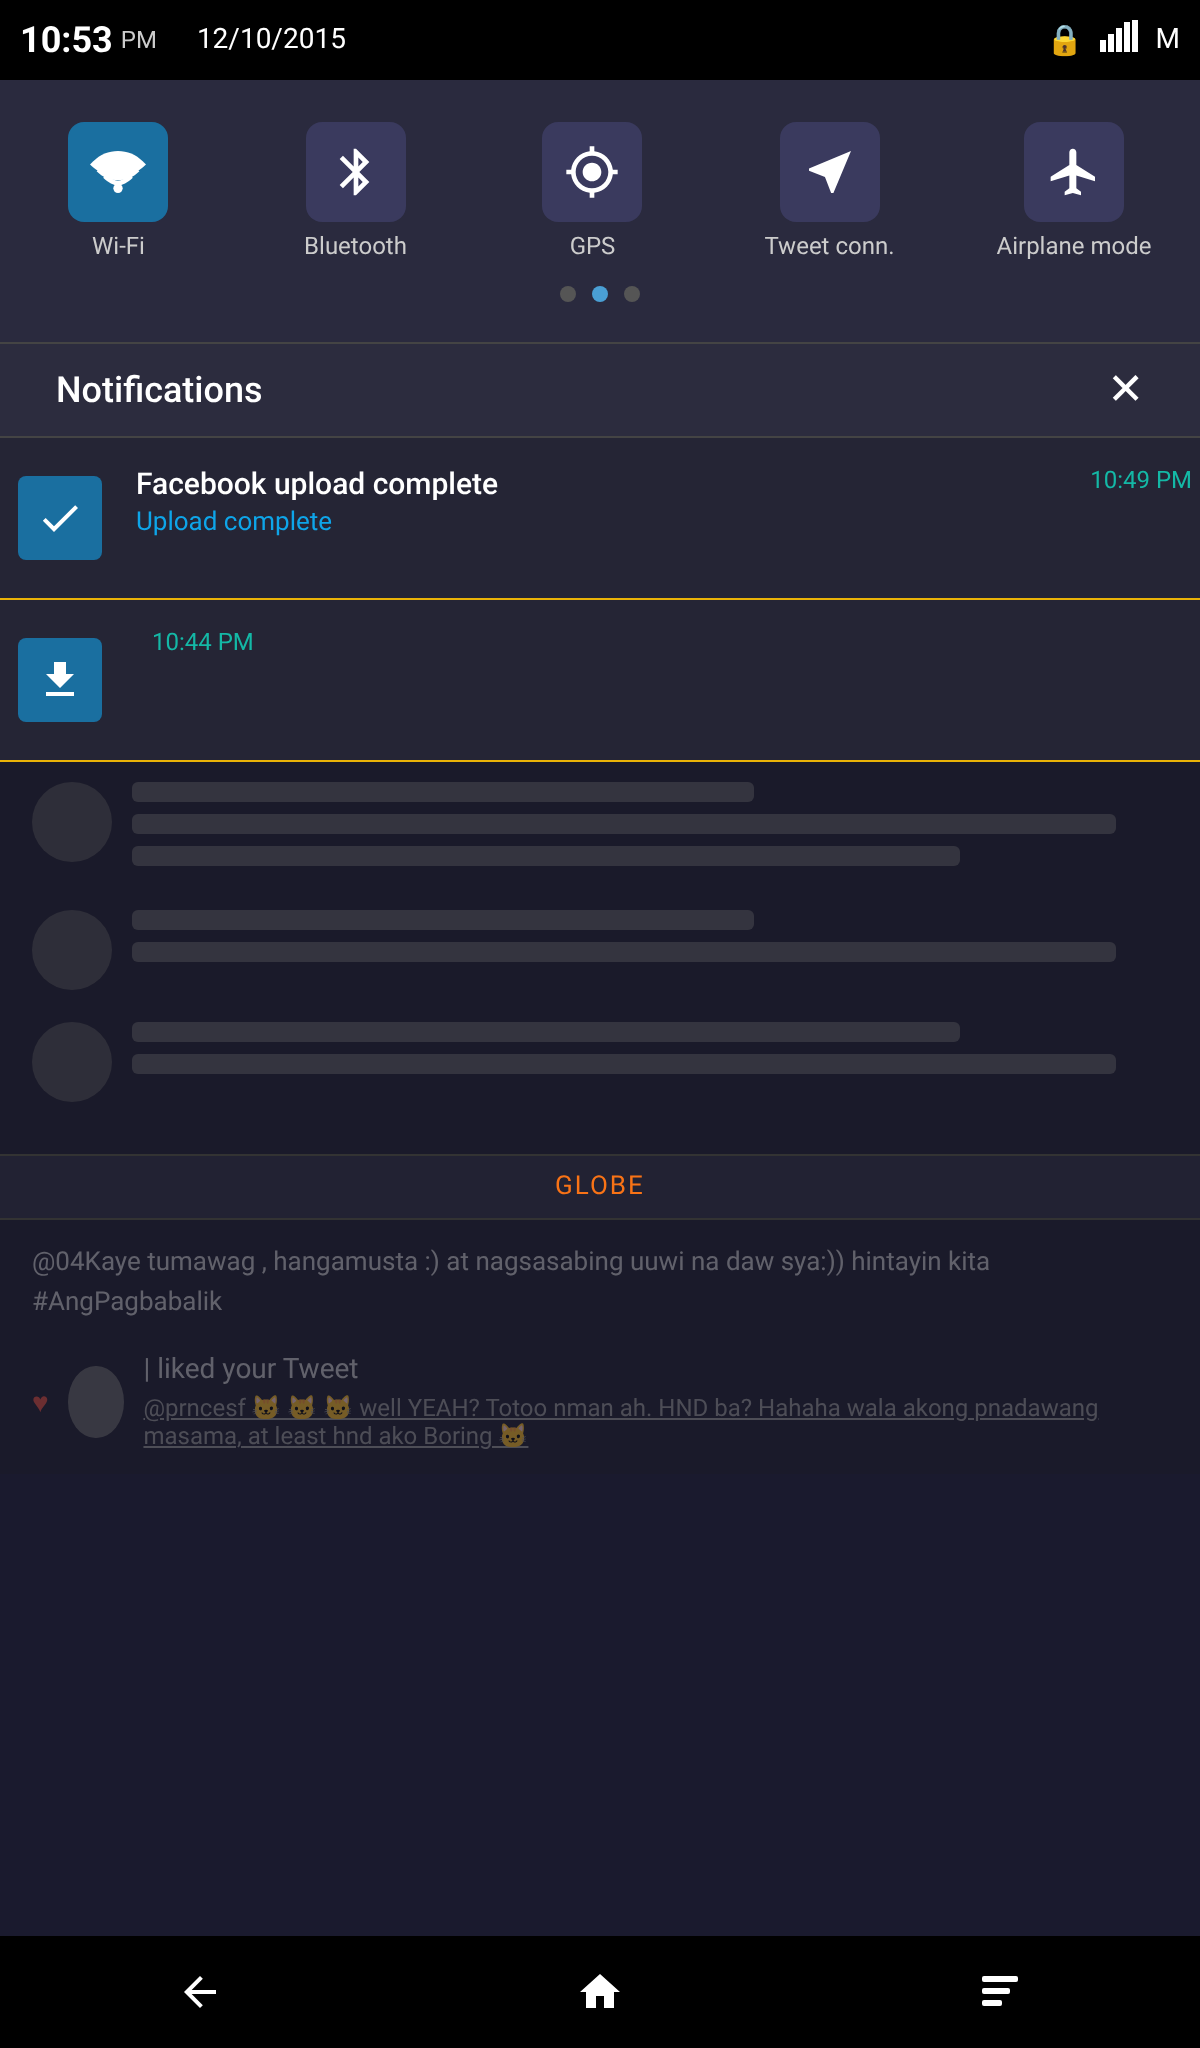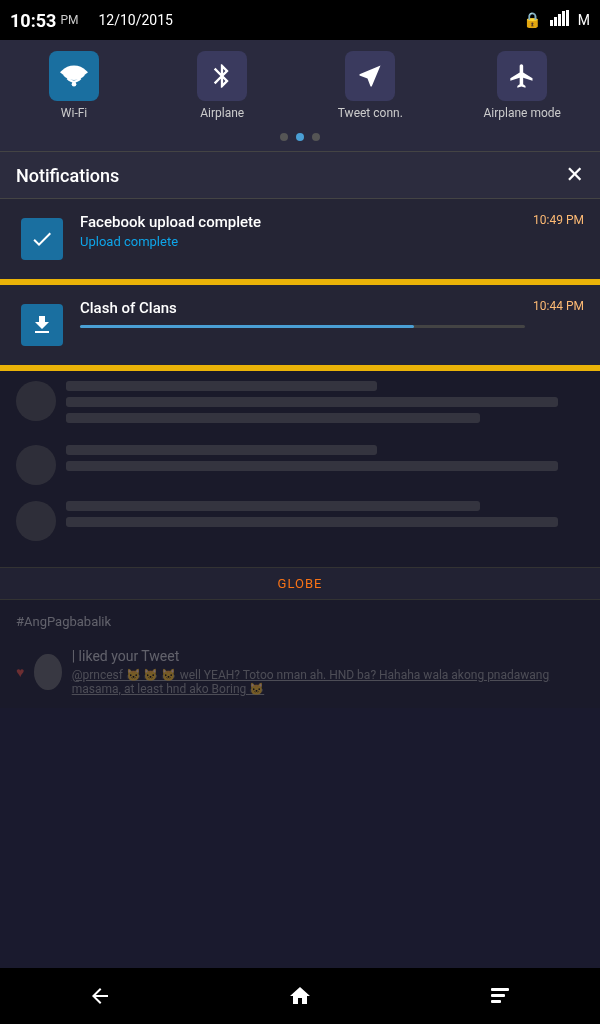--- a/index.html
+++ b/index.html
@@ -34,21 +34,21 @@
     .status-icons {
       display: flex;
       align-items: center;
       gap: 8px;
     }
 
     
     #quick-settings {
       width: 100%;
       background: #2a2a3e;
-      padding: 6px 0;
+      padding: 16px 0;
     }
     .quick-settings-row {
       display: flex;
       justify-content: space-around;
       align-items: center;
     }
     .quick-setting-item {
       display: flex;
       flex-direction: column;
       align-items: center;
@@ -101,43 +101,43 @@
     
     #notifications-panel {
       width: 100%;
       background: #2c2c3e;
       border-top: 1px solid #444;
     }
     .notifications-header {
       display: flex;
       justify-content: space-between;
       align-items: center;
-      padding: 12px 16px;
+      padding: 12px 28px;
       border-bottom: 1px solid #444;
     }
     .notifications-title {
       color: #fff;
       font-size: 18px;
       font-weight: 500;
     }
     .close-button {
       color: #fff;
       font-size: 22px;
       cursor: pointer;
       background: none;
       border: none;
       line-height: 1;
     }
 
     
     .notification-item {
       display: flex;
       align-items: flex-start;
-      padding: 14px 16px;
-      border-bottom: 6px solid #eab308;
+      padding: 14px 4px;
+      border-bottom: 1px solid #eab308;
       background: #252535;
       cursor: pointer;
     }
     .notif-icon-wrap {
       width: 52px;
       height: 52px;
       display: flex;
       align-items: center;
       justify-content: center;
       margin-right: 12px;
@@ -159,21 +159,21 @@
       color: #fff;
       font-size: 15px;
       font-weight: 500;
       margin-bottom: 3px;
     }
     .notif-sub {
       color: #0ea5e9;
       font-size: 13px;
     }
     .notif-time {
-      color: #fdba74;
+      color: #14b8a6;
       font-size: 12px;
       flex-shrink: 0;
       margin-left: 8px;
     }
 
     
     .notif-progress {
       width: 100%;
       height: 3px;
       background: #444;
@@ -358,23 +358,31 @@
         </div>
         <span class="quick-setting-label">Wi-Fi</span>
       </div>
 
       <div class="quick-setting-item">
         <div class="quick-setting-icon">
           <svg class="qs-icon-svg" viewBox="0 0 24 24" fill="white">
             <path d="M17.71 7.71L12 2h-1v7.59L6.41 5 5 6.41 10.59 12 5 17.59 6.41 19 11 14.41V22h1l5.71-5.71-4.3-4.29 4.3-4.29zM13 5.83l1.88 1.88L13 9.59V5.83zm1.88 10.46L13 18.17v-3.76l1.88 1.88z"></path>
           </svg>
         </div>
-        <span class="quick-setting-label">Airplane</span>
-      </div>
-
+        <span class="quick-setting-label">Bluetooth</span>
+      </div>
+
+      <div class="quick-setting-item">
+        <div class="quick-setting-icon">
+          <svg class="qs-icon-svg" viewBox="0 0 24 24" fill="white">
+            <path d="M12 8c-2.21 0-4 1.79-4 4s1.79 4 4 4 4-1.79 4-4-1.79-4-4-4zm8.94 3c-.46-4.17-3.77-7.48-7.94-7.94V1h-2v2.06C6.83 3.52 3.52 6.83 3.06 11H1v2h2.06c.46 4.17 3.77 7.48 7.94 7.94V23h2v-2.06c4.17-.46 7.48-3.77 7.94-7.94H23v-2h-2.06zM12 19c-3.87 0-7-3.13-7-7s3.13-7 7-7 7 3.13 7 7-3.13 7-7 7z"></path>
+          </svg>
+        </div>
+        <span class="quick-setting-label">GPS</span>
+      </div>
 
       <div class="quick-setting-item">
         <div class="quick-setting-icon">
           <svg class="qs-icon-svg" viewBox="0 0 24 24" fill="white">
             <path d="M21 3L3 10.53v.98l6.84 2.65L12.48 21h.98L21 3z"></path>
           </svg>
         </div>
         <span class="quick-setting-label">Tweet conn.</span>
       </div>
 
@@ -415,26 +423,20 @@
       </div>
       <span class="notif-time">10:49 PM</span>
     </div>
 
     <div class="notification-item">
       <div class="notif-icon-wrap">
         <div class="notif-icon-bg" style="background:#1a6fa0;">
           <svg width="24" height="24" viewBox="0 0 24 24" fill="white">
             <path d="M19 9h-4V3H9v6H5l7 7 7-7zM5 18v2h14v-2H5z"></path>
           </svg>
-        </div>
-      </div>
-      <div class="notif-content">
-        <div class="notif-title">Clash of Clans</div>
-        <div class="notif-progress">
-          <div class="notif-progress-fill"></div>
         </div>
       </div>
       <span class="notif-time">10:44 PM</span>
     </div>
   </div>
 
   <div id="scrollable-area">
     <div id="background-content">
 
       <div class="bg-feed">
@@ -458,20 +460,21 @@
           <div class="bg-text-block">
             <div class="bg-text-line medium"></div>
             <div class="bg-text-line long"></div>
           </div>
         </div>
       </div>
 
       <div class="globe-bar">GLOBE</div>
 
       <div class="tweet-section">
+        <p class="tweet-text">@04Kaye tumawag , hangamusta :)  at nagsasabing uuwi na daw sya:)) hintayin kita</p>
         <p class="tweet-text">#AngPagbabalik</p>
 
         <div class="tweet-user-row">
           <span class="tweet-heart">♥</span>
           <div class="tweet-avatar"></div>
           <div>
             <div class="tweet-liked-text">| liked your Tweet</div>
             <div class="tweet-liked-sub">@prncesf 🐱 🐱 🐱 well YEAH? Totoo nman ah. HND ba? Hahaha wala akong pnadawang masama, at least hnd ako Boring 🐱</div>
           </div>
         </div>

